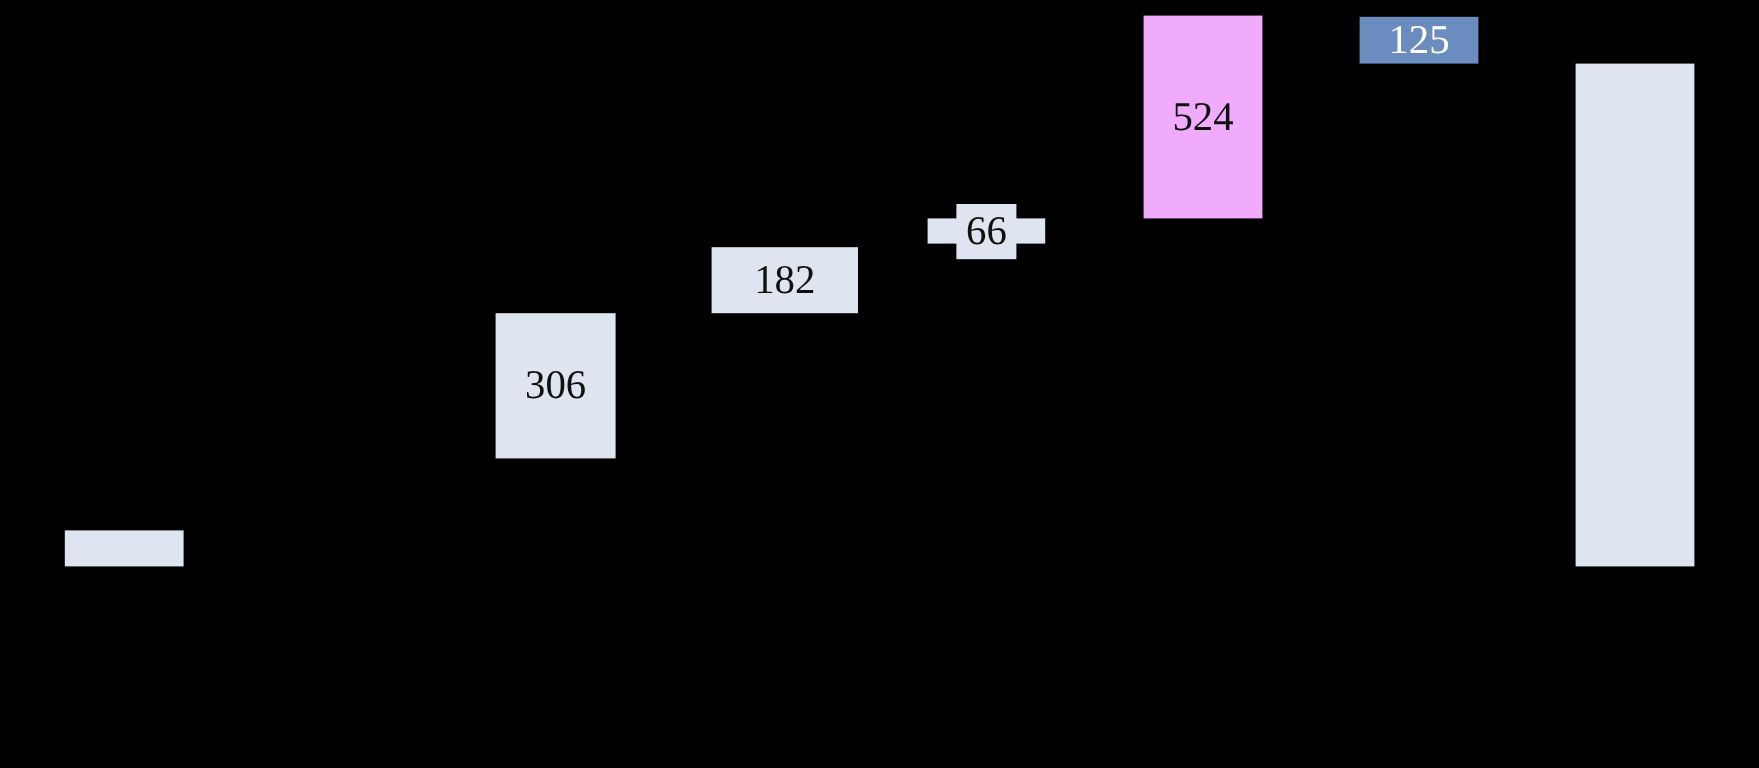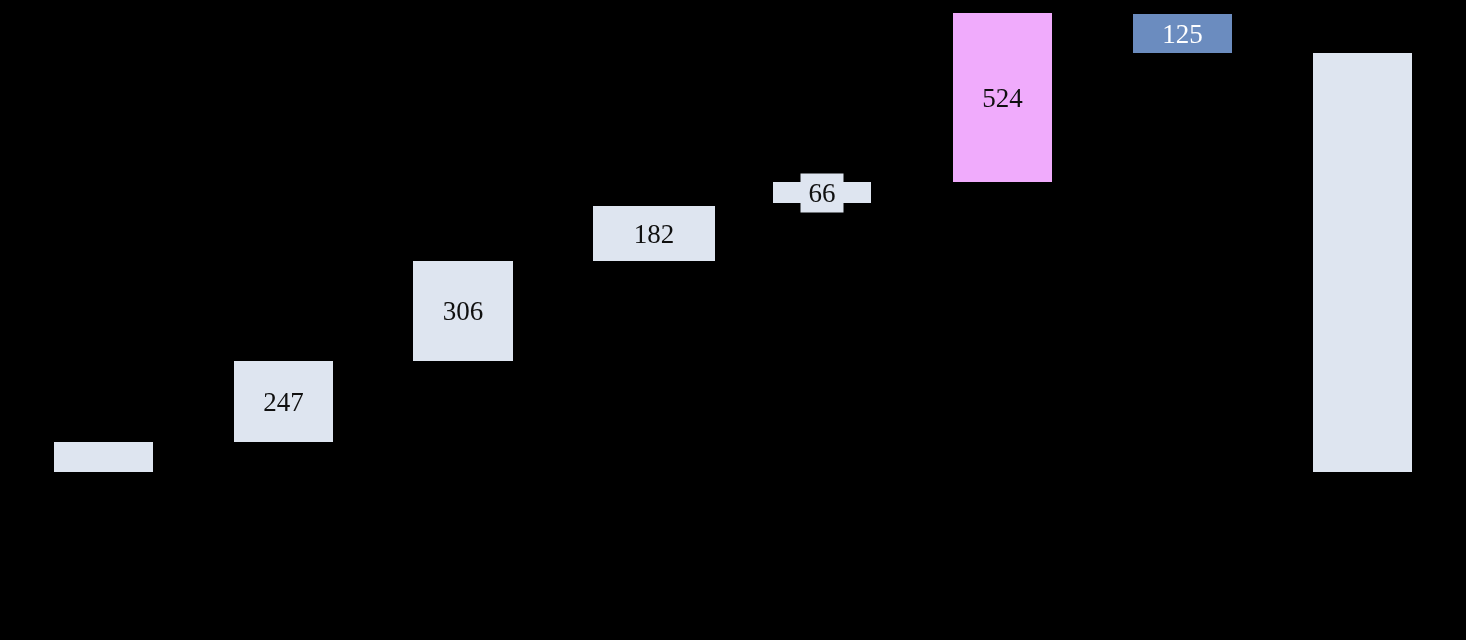--- a/index.html
+++ b/index.html
@@ -22,42 +22,39 @@
   .bar {
     position: absolute;
     box-sizing: border-box;
     display: flex;
     align-items: center;
     justify-content: center;
   }
   .bar-label {
     position: absolute;
     white-space: nowrap;
-    font-size: 27px;
+    font-size: 34px;
     line-height: 1;
     letter-spacing: 0px;
     left: 50%;
     top: 50%;
     transform: translate(-50%, -50%);
     padding: 4px 6px;
   }
   .bar-label.halo {
     
     padding: 6px 8px;
   }
 </style>
 </head>
 <body>
 
 <div id="chart-canvas" style="background: rgb(0, 0, 0); width: 1466px; height: 640px;">
     <div class="bar" style="left: 54px; top: 442px; width: 99px; height: 30px; background: rgb(222, 229, 240);"></div>
-    <div class="bar" style="left: 234px; top: 361px; width: 99px; height: 81px; background: rgb(222, 229, 240);">
-      <span class="bar-label" style="color: rgb(16, 16, 16);">247</span>
-    </div>
-    <div class="bar" style="left: 413px; top: 261px; width: 100px; height: 100px; background: rgb(222, 229, 240);">
+    <div class="bar" style="left: 413px; top: 261px; width: 100px; height: 121px; background: rgb(222, 229, 240);">
       <span class="bar-label" style="color: rgb(16, 16, 16);">306</span>
     </div>
     <div class="bar" style="left: 593px; top: 206px; width: 122px; height: 55px; background: rgb(222, 229, 240);">
       <span class="bar-label" style="color: rgb(16, 16, 16);">182</span>
     </div>
     <div class="bar" style="left: 773px; top: 182px; width: 98px; height: 21px; background: rgb(222, 229, 240);">
       <span class="bar-label halo" style="color: rgb(16, 16, 16); background: rgb(222, 229, 240);">66</span>
     </div>
     <div class="bar" style="left: 953px; top: 13px; width: 99px; height: 169px; background: #f0abfc;">
       <span class="bar-label" style="color: rgb(16, 16, 16);">524</span>

